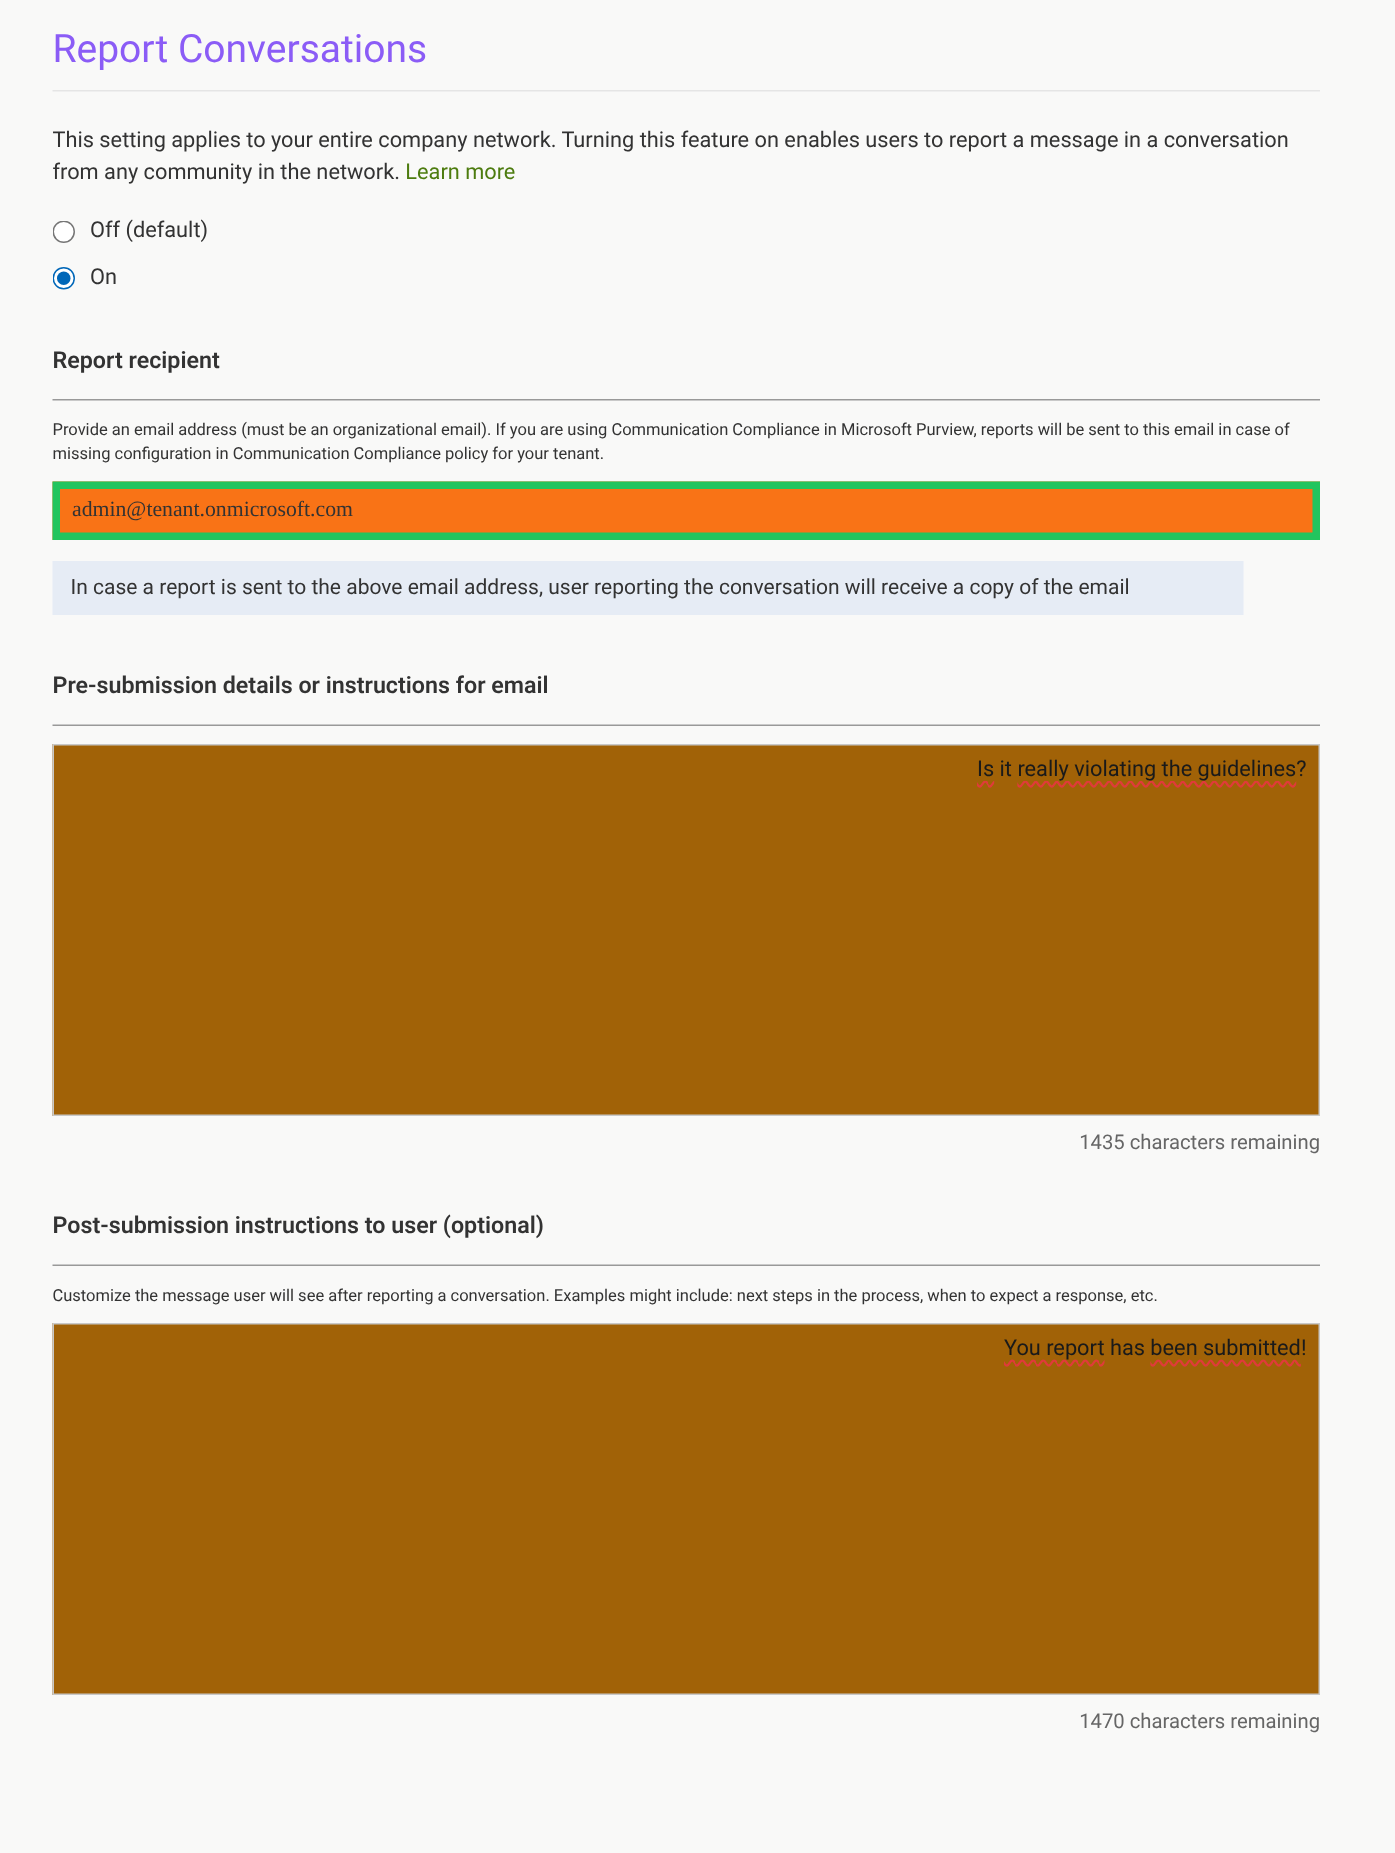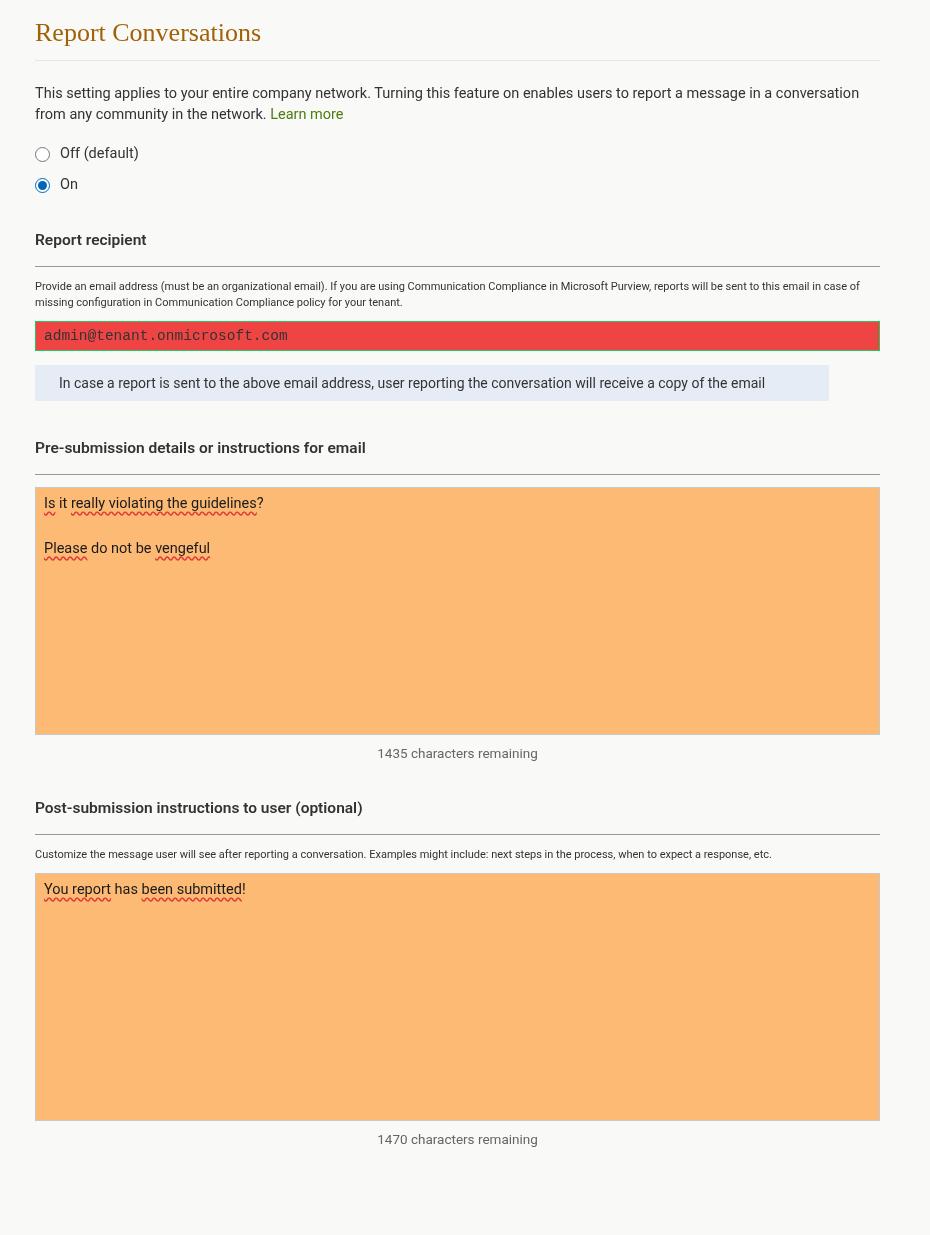--- a/index.html
+++ b/index.html
@@ -7,76 +7,76 @@
       font-family: "Segoe UI", -apple-system, BlinkMacSystemFont, Roboto, Helvetica, Arial, sans-serif;
       background: #f9f9f8;
       color: #333;
       width: 930px;
       padding: 18px 0 40px 0;
     }
     .page { padding: 0 50px 0 35px; }
     h1.page-title {
       font-size: 26px;
       font-weight: 400;
-      color: #a16207;
+      color: #8b5cf6;
       padding-bottom: 12px;
       border-bottom: 1px solid #e5e5e5;
       margin-bottom: 22px;
-      font-family: Liberation Serif, serif;
     }
     .desc { font-size: 14.5px; line-height: 1.45; color: #333; margin-bottom: 20px; }
     a.link { color: #4d7c0f; text-decoration: none; }
     .radio-row { display: flex; align-items: flex-end; gap: 10px; font-size: 14.5px; color: #333; margin-bottom: 14px; }
     .radio-row input[type=radio] { width: 15px; height: 15px; accent-color: #0067b8; }
     .section { margin-top: 38px; }
     .section-title {
       font-size: 15.5px;
       font-weight: 600;
       color: #333;
       padding-bottom: 17px;
       border-bottom: 1px solid #999;
       margin-bottom: 12px;
     }
     .section-desc { font-size: 11px; line-height: 1.45; color: #333; margin-bottom: 10px; }
     input.text-input {
       width: 100%;
-      font-family: Liberation Mono, monospace;
+      font-family: Liberation Serif, serif;
       font-size: 14.5px;
       padding: 6px 8px;
-      border: 1px solid #22c55e;
-      background: #ef4444;
+      border: 5px solid #22c55e;
+      background: #f97316;
       color: #333;
     }
     .note {
       background: #e6ecf5;
       font-size: 14px;
       color: #333;
-      padding: 10px 24px;
+      padding: 10px 12px;
       margin-top: 14px;
       width: 94%;
     }
     .rich {
       width: 100%;
       min-height: 248px;
       border: 1px solid #c8c8c8;
-      background: #fdba74;
+      background: #a16207;
       padding: 6px 8px;
       font-size: 14.5px;
       line-height: 1.4;
       color: #1a1a1a;
+      text-align: right;
     }
     .rich p { margin: 0 0 2px 0; }
     .spell {
       text-decoration-line: underline;
       text-decoration-color: #e03a3a;
       text-decoration-style: wavy;
       text-decoration-skip-ink: none;
       text-underline-offset: 3px;
     }
-    .counter { text-align: center; font-size: 13.5px; color: #666; margin-top: 10px; }
+    .counter { text-align: right; font-size: 13.5px; color: #666; margin-top: 10px; }
   </style>
 </head>
 <body>
 
 <div class="page">
   <h1 class="page-title">Report Conversations</h1>
 
   <p class="desc">
     <span>This setting applies to your entire company network. Turning this feature on enables users to report a message in a conversation from any community in the network. </span><a href="#" class="link">Learn more</a>
   </p>
@@ -95,21 +95,20 @@
     <p class="section-desc">Provide an email address (must be an organizational email). If you are using Communication Compliance in Microsoft Purview, reports will be sent to this email in case of missing configuration in Communication Compliance policy for your tenant.</p>
     <input type="text" class="text-input" value="admin@tenant.onmicrosoft.com" style="">
     <div class="note">In case a report is sent to the above email address, user reporting the conversation will receive a copy of the email</div>
   </div>
 
   <div class="section">
     <div class="section-title">Pre-submission details or instructions for email</div>
     <div class="rich" contenteditable="true" style="">
       <p><span class="spell">Is</span><span> it </span><span class="spell">really violating the guidelines</span><span>?</span></p>
       <p>&nbsp;</p>
-      <p><span class="spell">Please</span><span> do not be </span><span class="spell">vengeful</span></p>
     </div>
     <div class="counter">1435 characters remaining</div>
   </div>
 
   <div class="section">
     <div class="section-title">Post-submission instructions to user (optional)</div>
     <p class="section-desc">Customize the message user will see after reporting a conversation. Examples might include: next steps in the process, when to expect a response, etc.</p>
     <div class="rich" contenteditable="true" style="">
       <p><span class="spell">You report</span><span> has </span><span class="spell">been submitted</span><span>!</span></p>
     </div>

